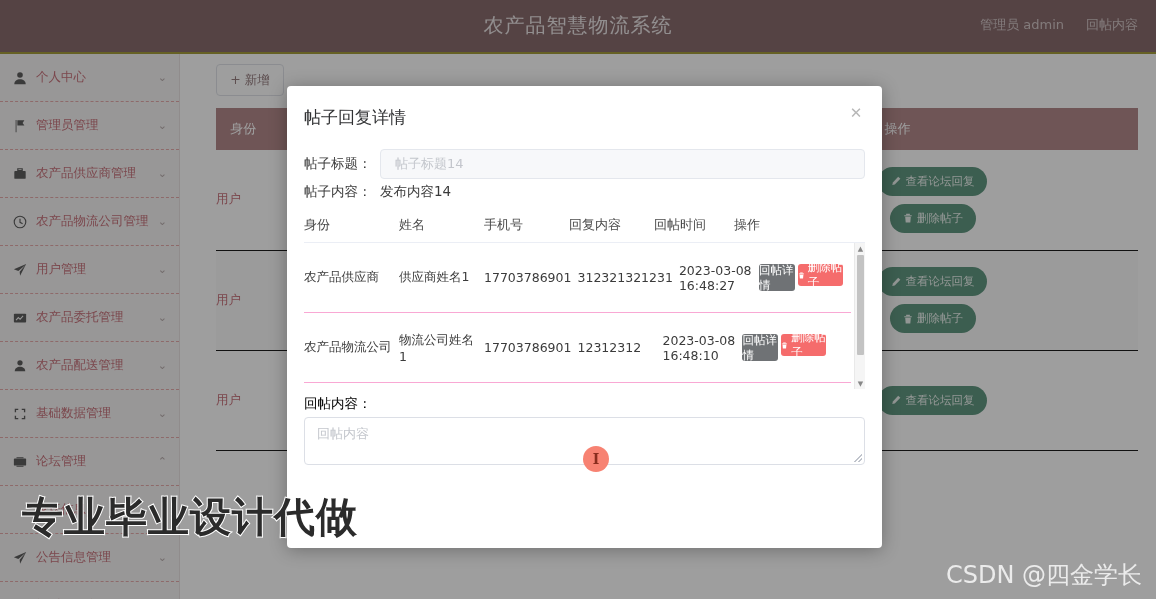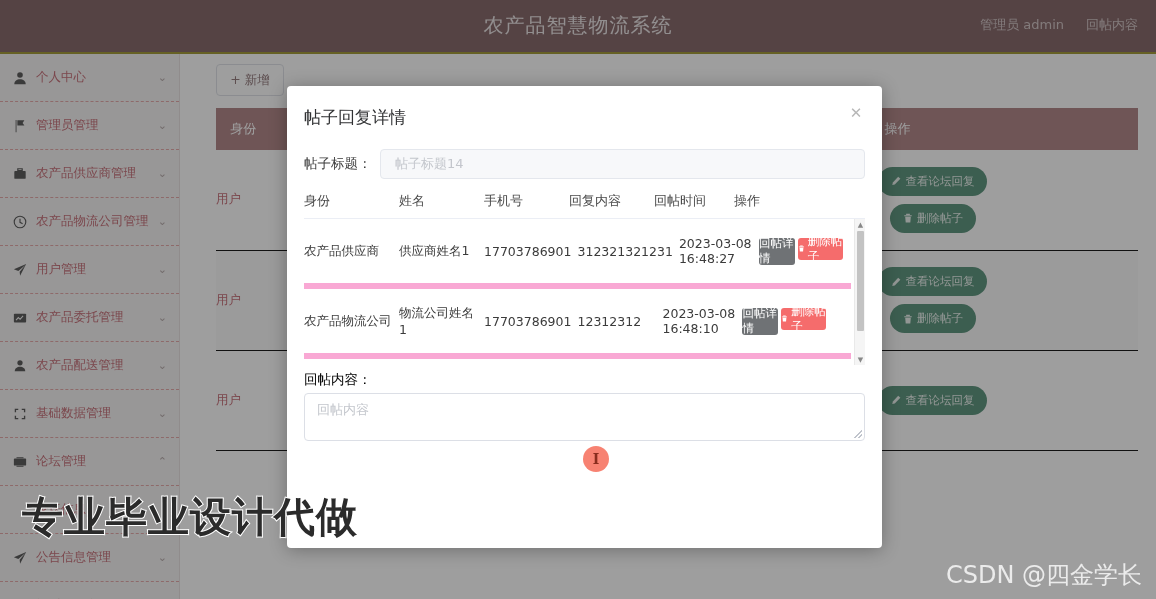--- a/index.html
+++ b/index.html
@@ -181,21 +181,21 @@
     padding-right: 14px;
   }
   .tbl-scroll {
     position: relative;
     height: 146px;
     overflow: hidden;
     padding-right: 14px;
   }
   .tbl-row {
     display: flex; align-items: center;
-    border-bottom: 6px solid #f9a8d4;
+    border-bottom: 1px solid #f9a8d4;
     min-height: 70px;
     font-size: 12.5px; color: #3b3b3b;
   }
   .c0 { flex: 0 0 95px; padding-right: 6px; }
   .c1 { flex: 0 0 85px; padding-right: 6px; }
   .c2 { flex: 0 0 85px; padding-right: 6px; }
   .c3 { flex: 0 0 85px; padding-right: 6px; }
   .c4 { flex: 0 0 80px; padding-right: 6px; }
   .c5 { flex: 1 1 auto; }
   .tbl-head .c0,.tbl-head .c1,.tbl-head .c2,.tbl-head .c3,.tbl-head .c4,.tbl-head .c5 { padding-left: 0; }
@@ -530,20 +530,24 @@
     <div class="modal-close">✕</div>
   </div>
 
   <div class="modal-body">
 
     <div class="field-row">
       <span class="field-label">帖子标题：</span>
       <div class="field-input">帖子标题14</div>
     </div>
 
+    <div class="content-row">
+      <span class="field-label">帖子内容：</span>
+      <span class="content-val">发布内容14</span>
+    </div>
 
     <div class="tbl-wrap">
 
       <div class="tbl-head">
         <span class="c0">身份</span>
         <span class="c1">姓名</span>
         <span class="c2">手机号</span>
         <span class="c3">回复内容</span>
         <span class="c4">回帖时间</span>
         <span class="c5">操作</span>

